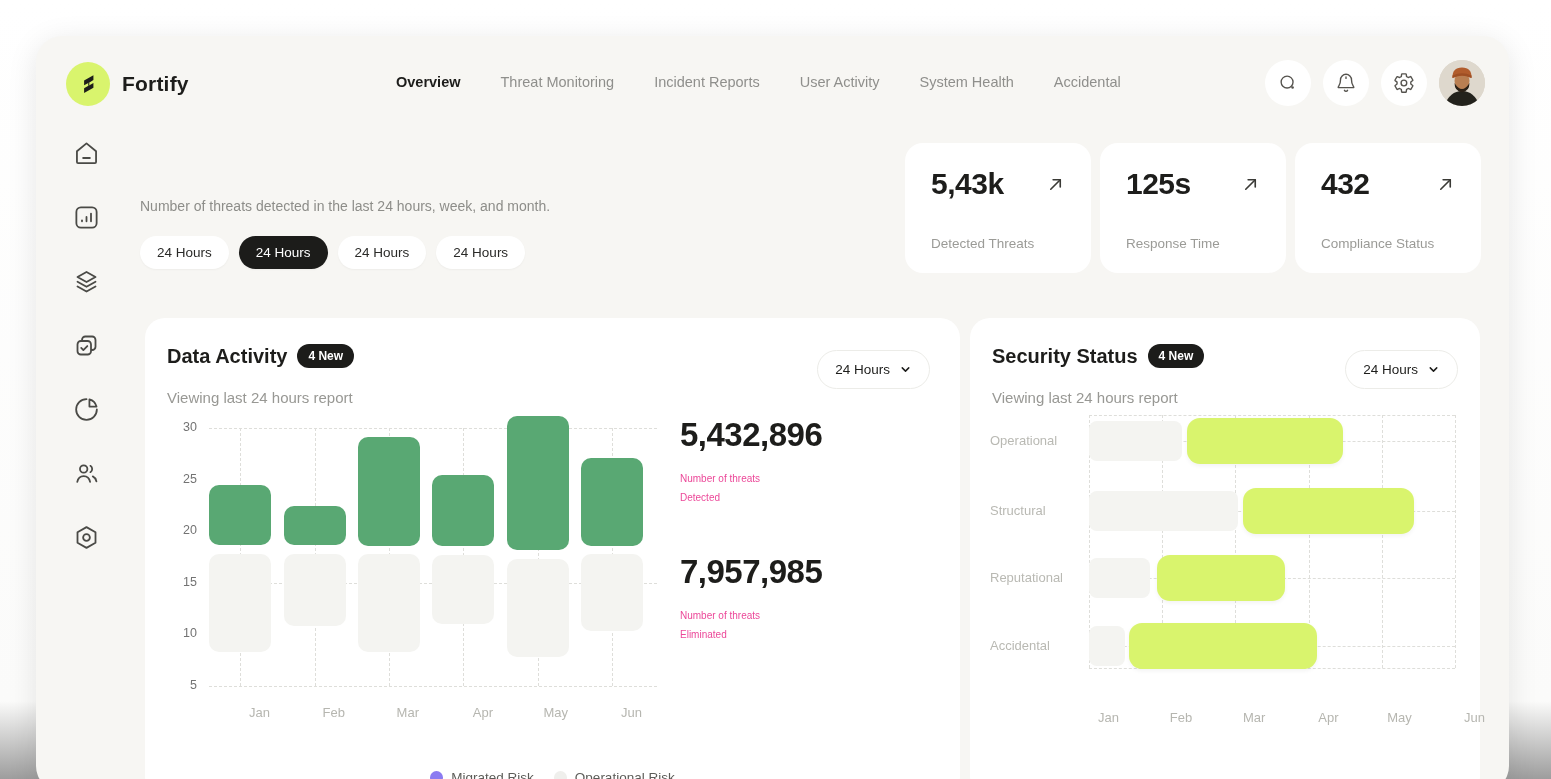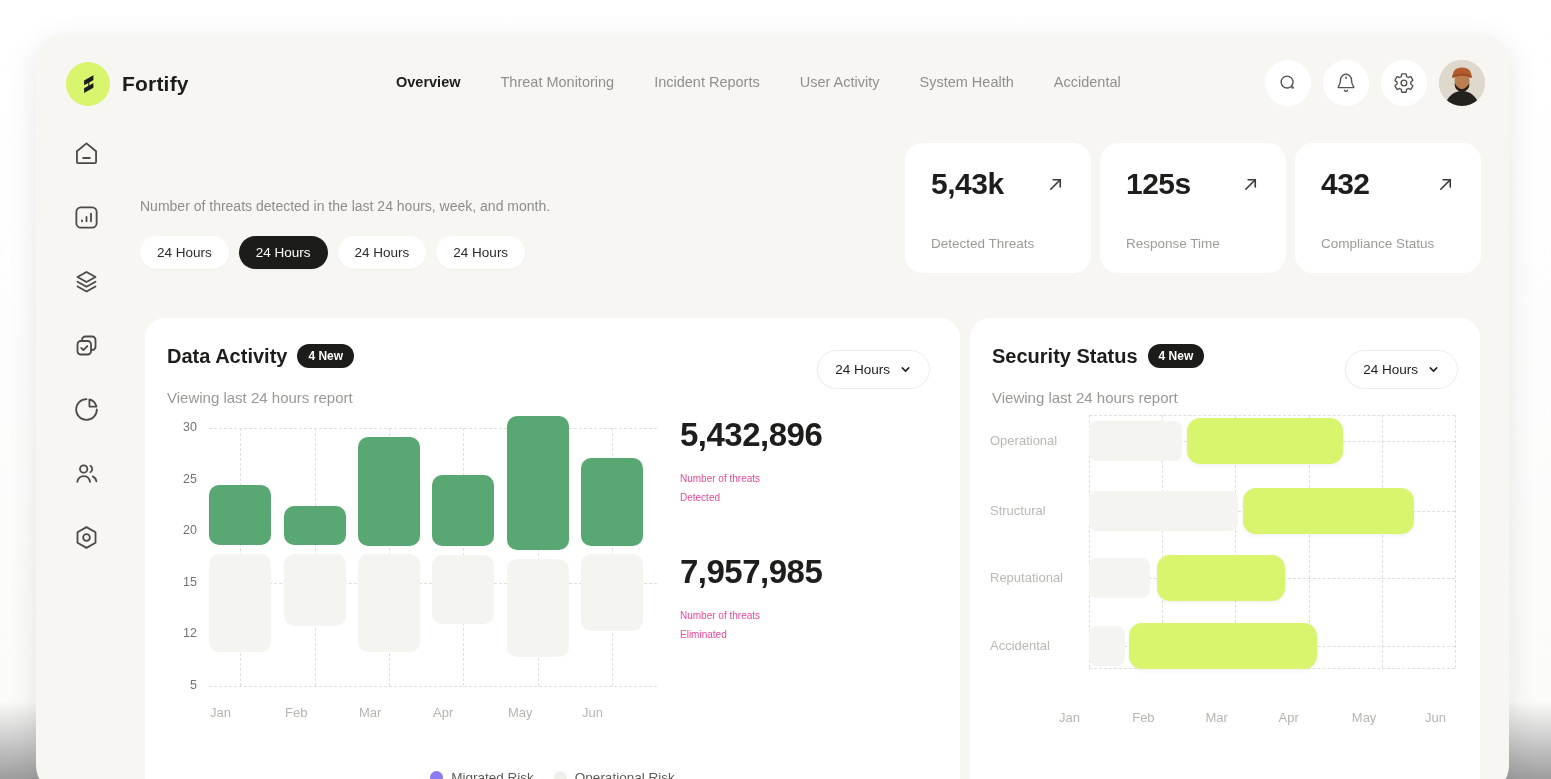--- a/index.html
+++ b/index.html
@@ -46,21 +46,21 @@
   .card-title { font-size:20px; font-weight:700; }
   .badge { background:#1c1c1a; color:#fff; font-size:12px; font-weight:700; padding:5px 11px; border-radius:14px; }
   .card-sub { margin-top:21px; font-size:15px; color:#989894; }
   .dd { position:absolute; top:32px; display:flex; align-items:center; gap:9px; background:#fff; border:1px solid #ececе8; border:1px solid #ececе8; border:1px solid #ecece8; border-radius:21px; padding:11px 17px; font-size:13.5px; color:#1d1d1b; cursor:pointer; }
   #card-da .dd { right:30px; }
   #card-ss .dd { right:22px; }
   
   .vchart { position:absolute; left:22px; top:92px; width:505px; height:330px; }
   .hchart { position:absolute; left:20px; top:92px; width:470px; height:350px; }
   .tick-y { position:absolute; width:30px; text-align:right; font-size:12.5px; color:#737373; }
-  .tick-x { position:absolute; width:60px; text-align:left; font-size:13px; color:#b6b6b0; }
+  .tick-x { position:absolute; width:60px; text-align:right; font-size:13px; color:#b6b6b0; }
   .grid-h { position:absolute; border-top:1px dashed #dededa; }
   .grid-v { position:absolute; border-left:1px dashed #dededa; }
   .bar { position:absolute; }
   .row-lbl { position:absolute; left:0; width:92px; font-size:13px; color:#b9b9b3; }
   
   .metrics { position:absolute; left:535px; top:98px; }
   .metric + .metric { margin-top:46px; }
   .metric .mval { font-size:33px; font-weight:700; letter-spacing:-.5px; }
   .metric .mlbl { margin-top:16px; font-size:10px; color:#ec4899; line-height:1.85; }
   
@@ -223,21 +223,21 @@
         <div class="grid-v" style="left: 296px; top: 18px; height: 257.5px;"></div>
         <div class="grid-v" style="left: 371px; top: 18px; height: 257.5px;"></div>
         <div class="grid-v" style="left: 445px; top: 18px; height: 257.5px;"></div>
         <div class="grid-h" style="left: 42px; width: 448px; top: 18px;"></div>
         <div class="grid-h" style="left: 42px; width: 448px; top: 172.5px;"></div>
         <div class="grid-h" style="left: 42px; width: 448px; top: 275.5px;"></div>
         <div class="tick-y" style="left: 0px; top: 10px;">30</div>
         <div class="tick-y" style="left: 0px; top: 61.5px;">25</div>
         <div class="tick-y" style="left: 0px; top: 113px;">20</div>
         <div class="tick-y" style="left: 0px; top: 164.5px;">15</div>
-        <div class="tick-y" style="left: 0px; top: 216px;">12</div>
+        <div class="tick-y" style="left: 0px; top: 216px;">10</div>
         <div class="tick-y" style="left: 0px; top: 267.5px;">5</div>
         <div class="bar" style="left: 42px; width: 62px; top: 143.66px; height: 97.85px; background: rgb(244, 244, 241); border-radius: 10px;"></div>
         <div class="bar" style="left: 117px; width: 62px; top: 143.66px; height: 72.1px; background: rgb(244, 244, 241); border-radius: 10px;"></div>
         <div class="bar" style="left: 191px; width: 62px; top: 143.66px; height: 97.85px; background: rgb(244, 244, 241); border-radius: 10px;"></div>
         <div class="bar" style="left: 265px; width: 62px; top: 144.69px; height: 69.01px; background: rgb(244, 244, 241); border-radius: 10px;"></div>
         <div class="bar" style="left: 340px; width: 62px; top: 148.81px; height: 97.85px; background: rgb(244, 244, 241); border-radius: 10px;"></div>
         <div class="bar" style="left: 414px; width: 62px; top: 143.66px; height: 77.25px; background: rgb(244, 244, 241); border-radius: 10px;"></div>
         <div class="bar" style="left: 42px; width: 62px; top: 74.65px; height: 60.77px; background: rgb(89, 168, 115); border-radius: 10px;"></div>
         <div class="bar" style="left: 117px; width: 62px; top: 96.28px; height: 39.14px; background: rgb(89, 168, 115); border-radius: 10px;"></div>
         <div class="bar" style="left: 191px; width: 62px; top: 27.27px; height: 109.18px; background: rgb(89, 168, 115); border-radius: 10px;"></div>

